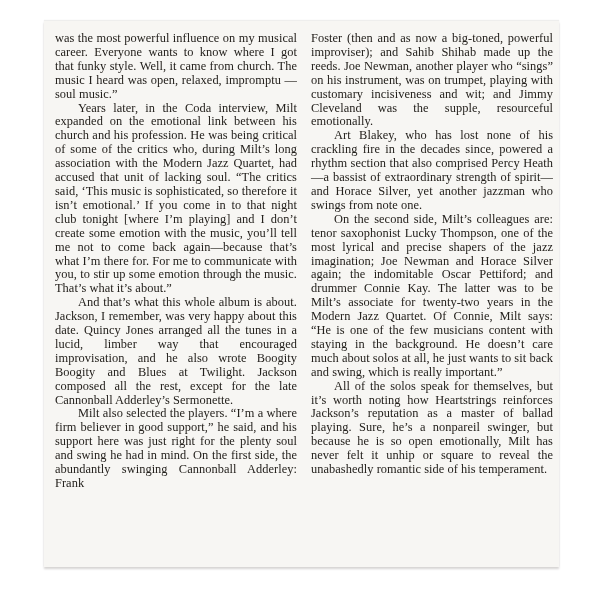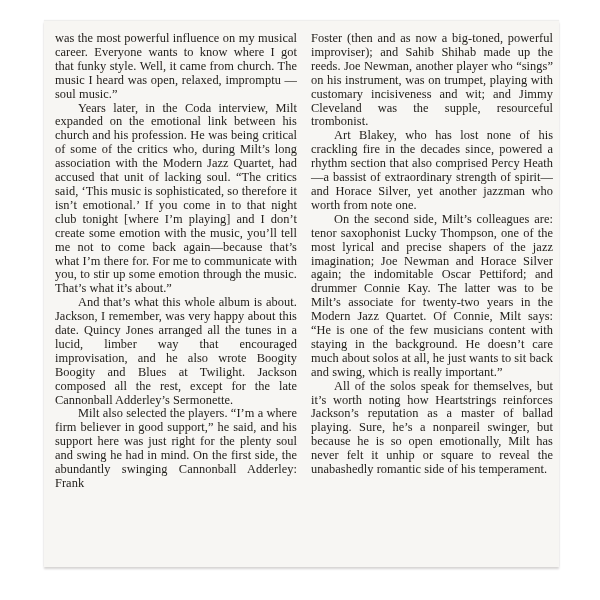--- a/index.html
+++ b/index.html
@@ -52,19 +52,19 @@
 
 <div class="canvas">
   <div class="paper">
     <div class="col">
         <p class="para"><span>was the most powerful influence on my musical career. Everyone wants to know where I got that funky style. Well, it came from church. The music I heard was open, relaxed, impromptu — soul music.”</span></p>
         <p class="para indent"><span>Years later, in the </span><b>Coda</b><span> interview, Milt expanded on the emotional link between his church and his profession. He was being critical of some of the critics who, during Milt’s long association with the Modern Jazz Quartet, had accused that unit of lacking soul. “The critics said, ‘This music is sophisticated, so therefore it isn’t emotional.’ If you come in to that night club tonight [where I’m playing] and I don’t create some emotion with the music, you’ll tell me not to come back again—because that’s what I’m there for. For me to communicate with you, to stir up some emotion through the music. That’s what it’s about.”</span></p>
         <p class="para indent"><span>And that’s what this whole album is about. Jackson, I remember, was very happy about this date. Quincy Jones arranged all the tunes in a lucid, limber way that encouraged improvisation, and he also wrote </span><b>Boogity Boogity</b><span> and </span><b>Blues at Twilight</b><span>. Jackson composed all the rest, except for the late Cannonball Adderley’s </span><b>Sermonette.</b></p>
         <p class="para indent"><span>Milt also selected the players. “I’m a where firm believer in good support,” he said, and his support here was just right for the plenty soul and swing he had in mind. On the first side, the abundantly swinging Cannonball Adderley: Frank</span></p>
       </div>
     <div class="col">
-        <p class="para"><span>Foster (then and as now a big-toned, powerful improviser); and Sahib Shihab made up the reeds. Joe Newman, another player who “sings” on his instrument, was on trumpet, playing with customary incisiveness and wit; and Jimmy Cleveland was the supple, resourceful trombonist.</span></p>
-        <p class="para indent"><span>Art Blakey, who has lost none of his crackling fire in the decades since, powered a rhythm section that also comprised Percy Heath—a bassist of extraordinary strength of spirit—and Horace Silver, yet another jazzman who worth from note one.</span></p>
+        <p class="para"><span>Foster (then and as now a big-toned, powerful improviser); and Sahib Shihab made up the reeds. Joe Newman, another player who “sings” on his instrument, was on trumpet, playing with customary incisiveness and wit; and Jimmy Cleveland was the supple, resourceful emotionally.</span></p>
+        <p class="para indent"><span>Art Blakey, who has lost none of his crackling fire in the decades since, powered a rhythm section that also comprised Percy Heath—a bassist of extraordinary strength of spirit—and Horace Silver, yet another jazzman who swings from note one.</span></p>
         <p class="para indent"><span>On the second side, Milt’s colleagues are: tenor saxophonist Lucky Thompson, one of the most lyrical and precise shapers of the jazz imagination; Joe Newman and Horace Silver again; the indomitable Oscar Pettiford; and drummer Connie Kay. The latter was to be Milt’s associate for twenty-two years in the Modern Jazz Quartet. Of Connie, Milt says: “He is one of the few musicians content with staying in the background. He doesn’t care much about solos at all, he just wants to sit back and swing, which is really important.”</span></p>
         <p class="para indent"><span>All of the solos speak for themselves, but it’s worth noting how </span><b>Heartstrings</b><span> reinforces Jackson’s reputation as a master of ballad playing. Sure, he’s a nonpareil swinger, but because he is so open emotionally, Milt has never felt it unhip or square to reveal the unabashedly romantic side of his temperament.</span></p>
       </div>
   </div>
 </div>
 
 </body></html>

